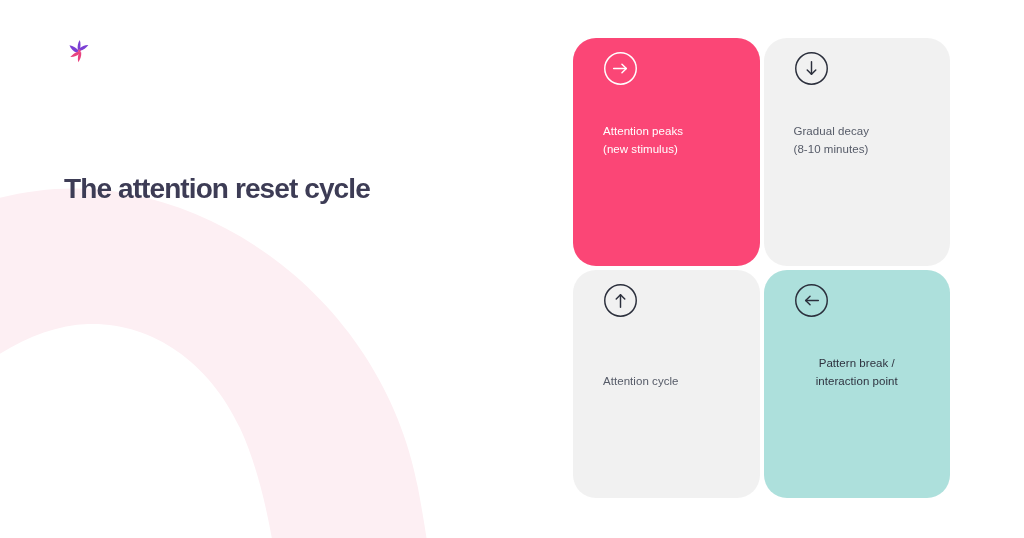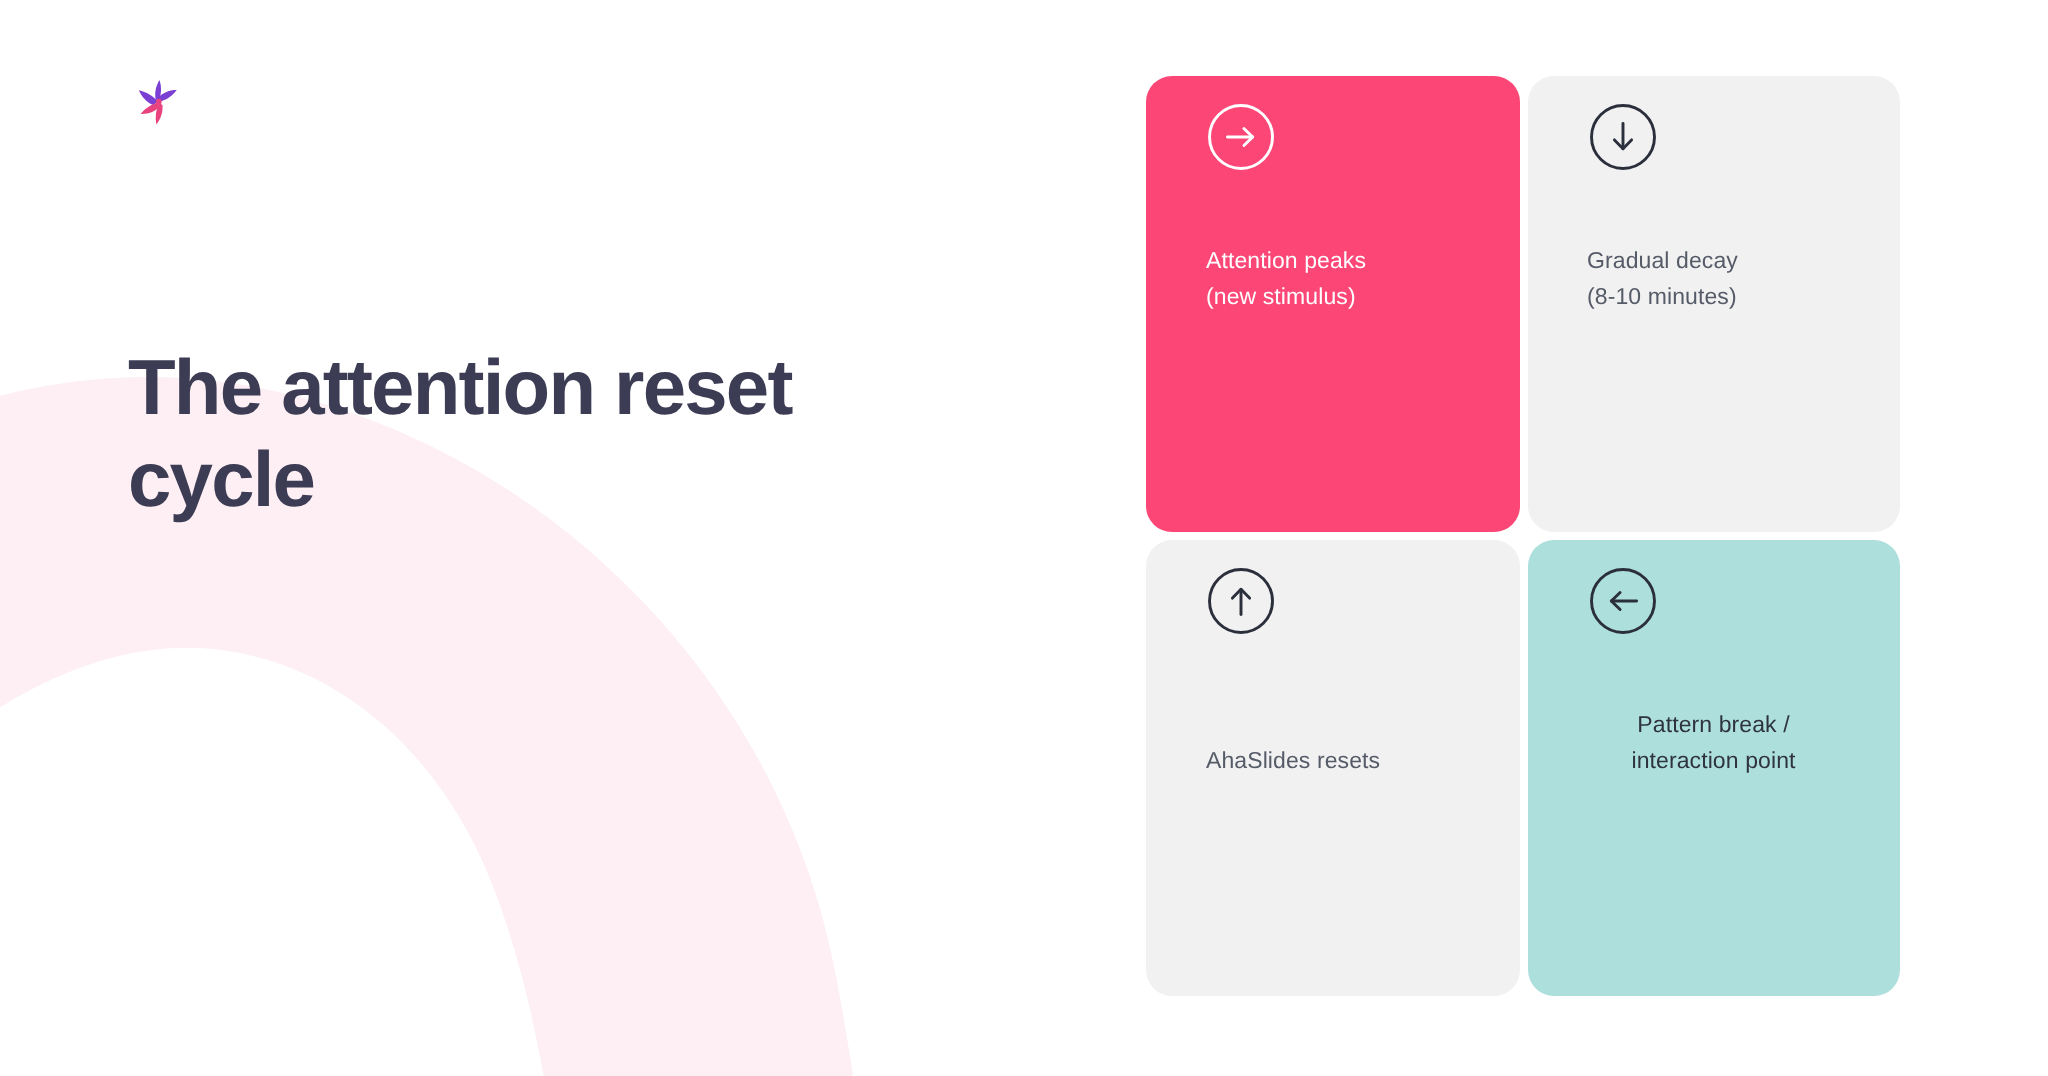--- a/index.html
+++ b/index.html
@@ -41,42 +41,42 @@
     color:#1f2230;
     line-height:1;
     white-space:nowrap;
   }
 
   
   .headline {
     position:absolute;
     left:64px; top:172px;
     width:420px;
-    font-size:39px;
+    font-size:28px;
     font-weight:700;
     line-height:1.18;
     letter-spacing:-0.9px;
     color:#3d3c55;
     z-index:3;
   }
 
   
   .grid {
     position:absolute;
     left:573px; top:38px;
     width:377px; height:460px;
     display:grid;
     grid-template-columns:1fr 1fr;
     grid-template-rows:1fr 1fr;
     gap:4px;
     z-index:2;
   }
   .card {
     position:relative;
-    border-radius:13px;
+    border-radius:23px;
     padding:13px 30px;
     display:flex;
     flex-direction:column;
   }
   .card-pink  { background:#FB4676; }
   .card-grey  { background:#F1F1F1; }
   .card-teal  { background:#ADE0DC;text-align:center; }
 
   .card-icon { width:35px; height:35px; display:block; flex:0 0 auto; }
 
@@ -146,21 +146,21 @@
       <div class="card-label">Gradual decay
 (8-10 minutes)</div>
     </div>
 
     <div class="card card-grey">
       <svg class="card-icon" viewBox="0 0 36 36" xmlns="http://www.w3.org/2000/svg">
         <circle cx="18" cy="18" r="16.2" fill="none" stroke="#2b2f3c" stroke-width="1.5"></circle>
         <path d="M18 25 V12" fill="none" stroke="#2b2f3c" stroke-width="1.5" stroke-linecap="round"></path>
         <path d="M13.6 16.5 L18 12 L22.4 16.5" fill="none" stroke="#2b2f3c" stroke-width="1.5" stroke-linecap="round" stroke-linejoin="round"></path>
       </svg>
-      <div class="card-label">AhaSlides resets</div>
+      <div class="card-label">Attention cycle</div>
     </div>
 
     <div class="card card-teal">
       <svg class="card-icon" viewBox="0 0 36 36" xmlns="http://www.w3.org/2000/svg">
         <circle cx="18" cy="18" r="16.2" fill="none" stroke="#2b2f3c" stroke-width="1.5"></circle>
         <path d="M25 18 H12" fill="none" stroke="#2b2f3c" stroke-width="1.5" stroke-linecap="round"></path>
         <path d="M16.5 13.6 L12 18 L16.5 22.4" fill="none" stroke="#2b2f3c" stroke-width="1.5" stroke-linecap="round" stroke-linejoin="round"></path>
       </svg>
       <div class="card-label">Pattern break /
 interaction point</div>

